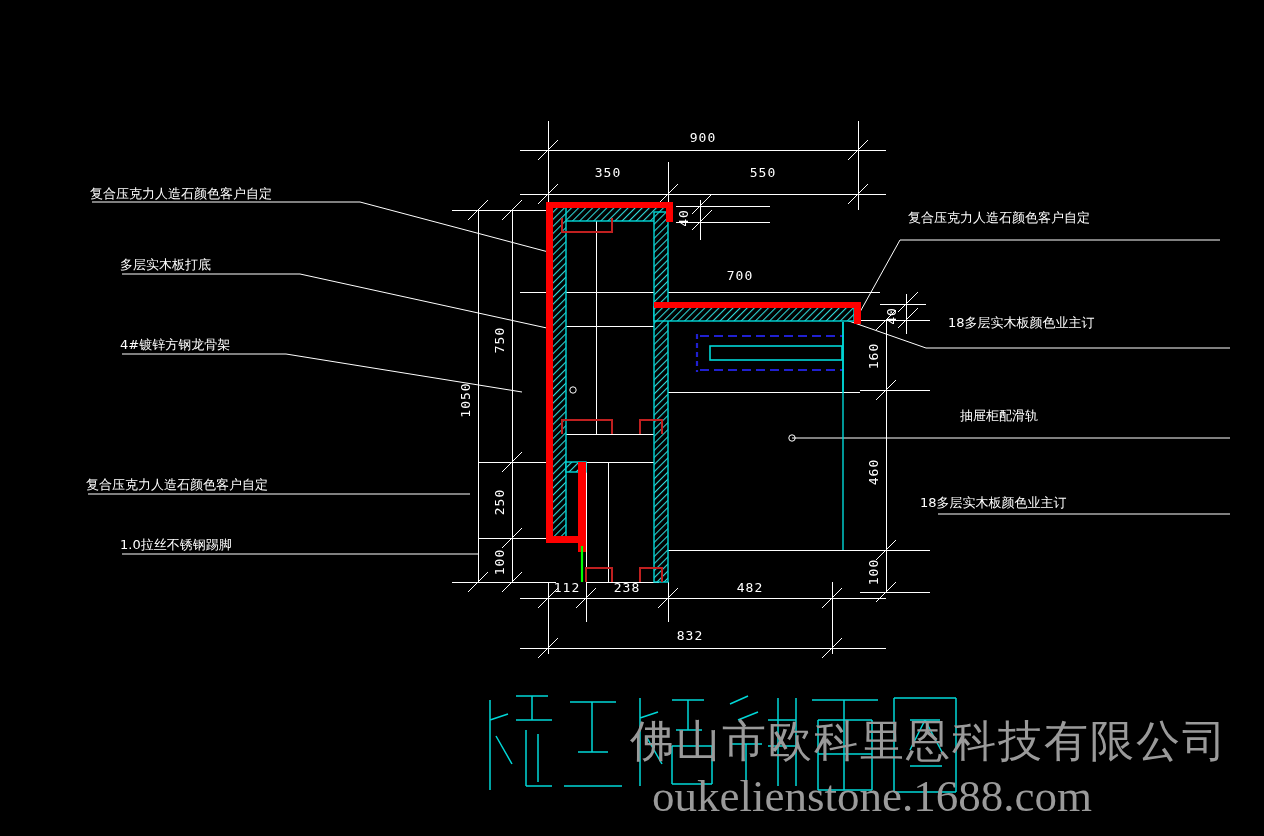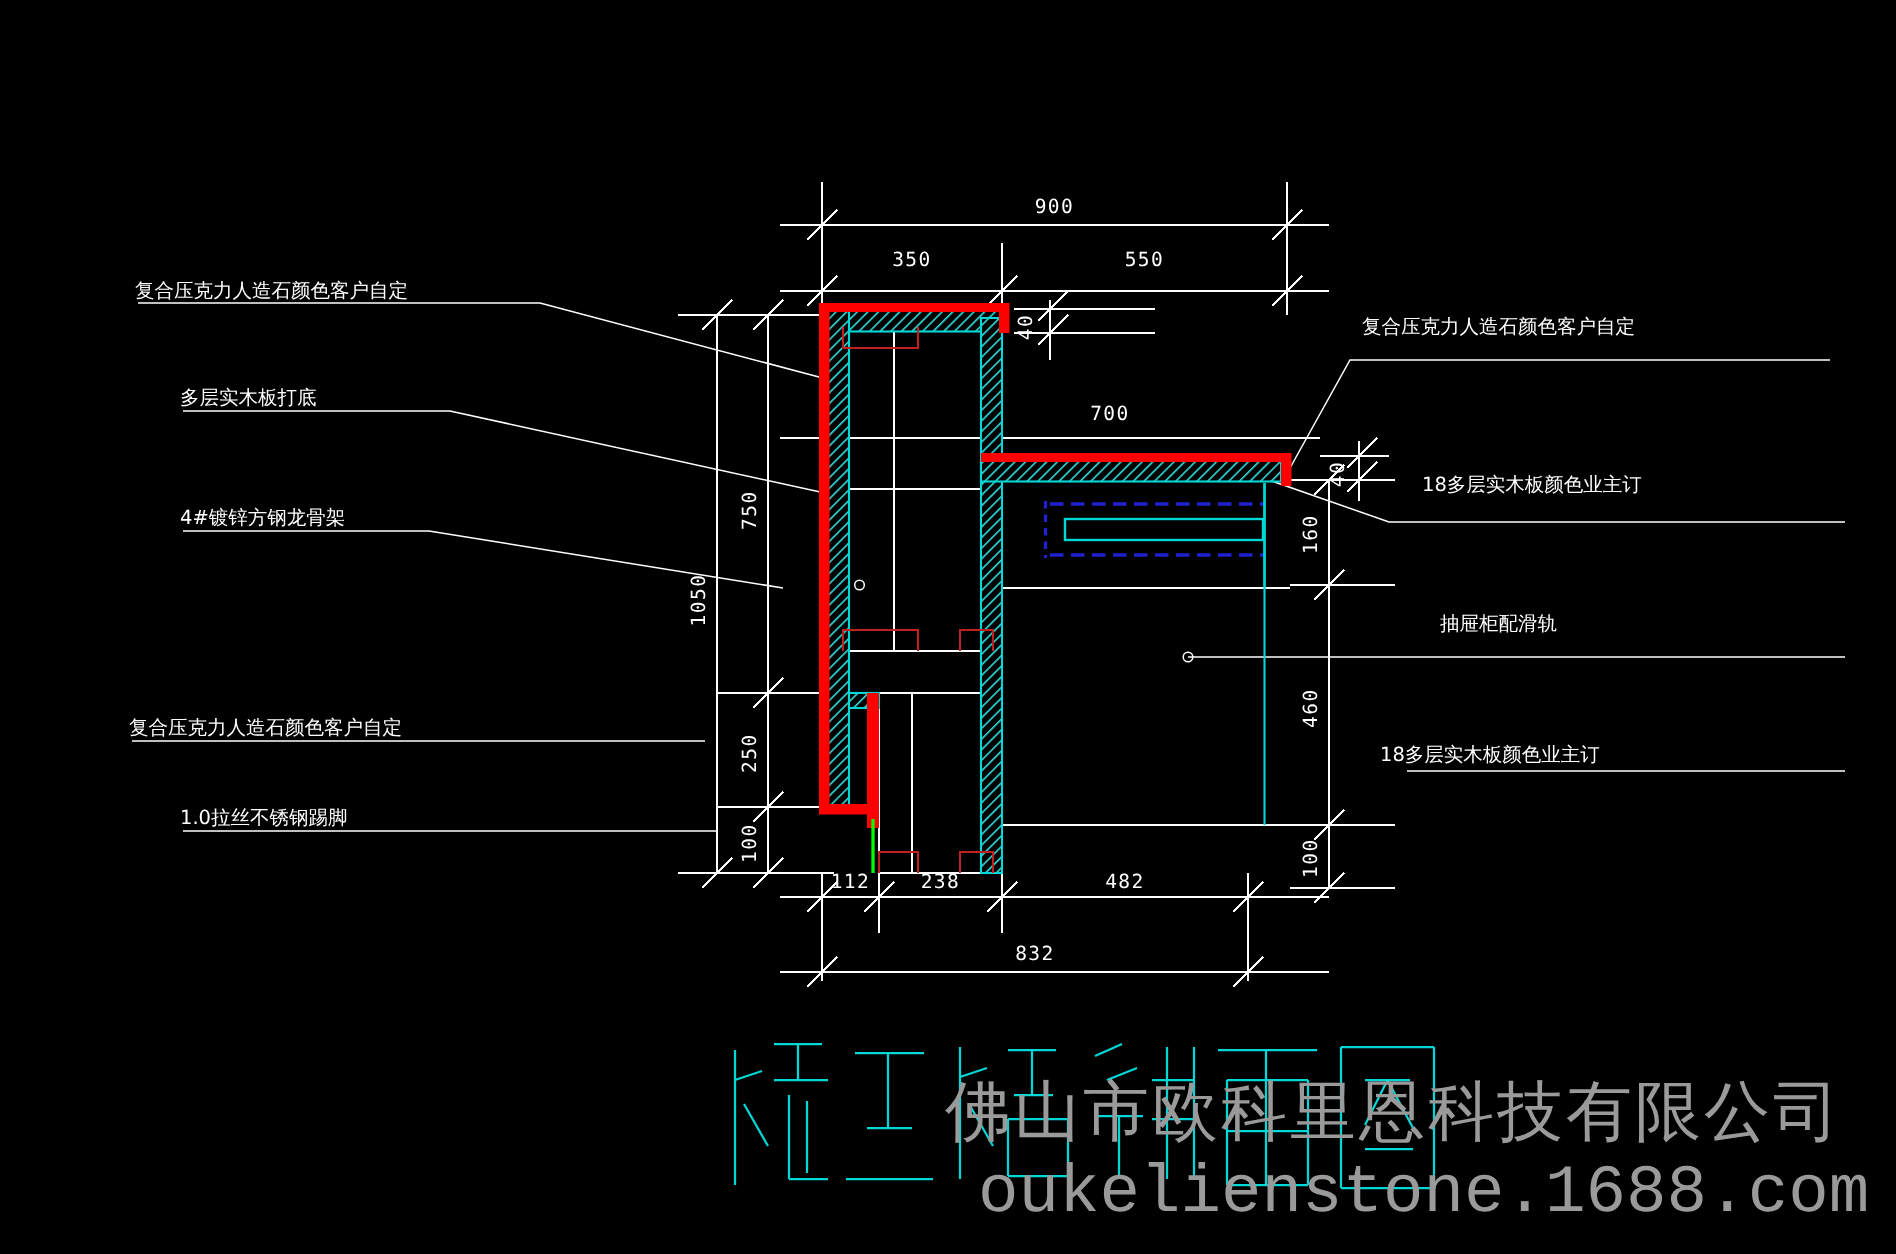--- a/index.html
+++ b/index.html
@@ -19,21 +19,21 @@
   #cad {
     position: absolute;
     left: 0;
     top: 0;
     width: 1264px;
     height: 836px;
   }
   .wm {
     position: absolute;
     color: #9a9a9a;
-    font-family: Liberation Mono, monospace;
+    font-family: Liberation Serif, serif;
     font-weight: 400;
     white-space: nowrap;
     letter-spacing: 1px;
     user-select: none;
   }
   #wm-cn {
     left: 630px;
     top: 690px;
     font-size: 44px;
     letter-spacing: 2px;

